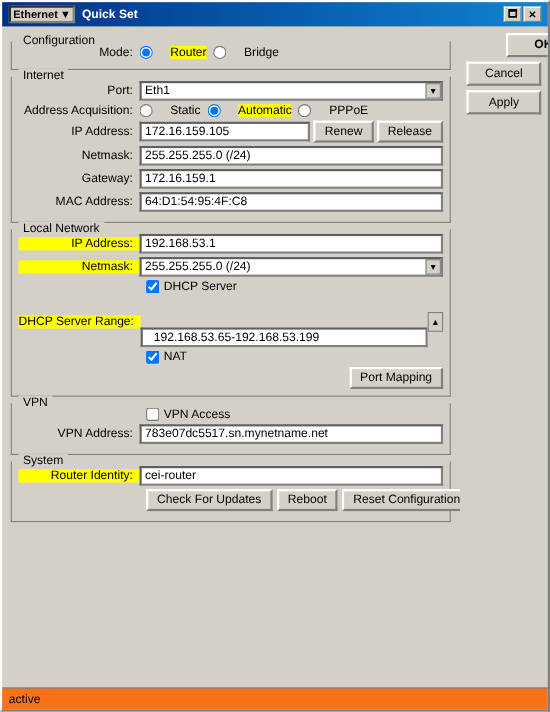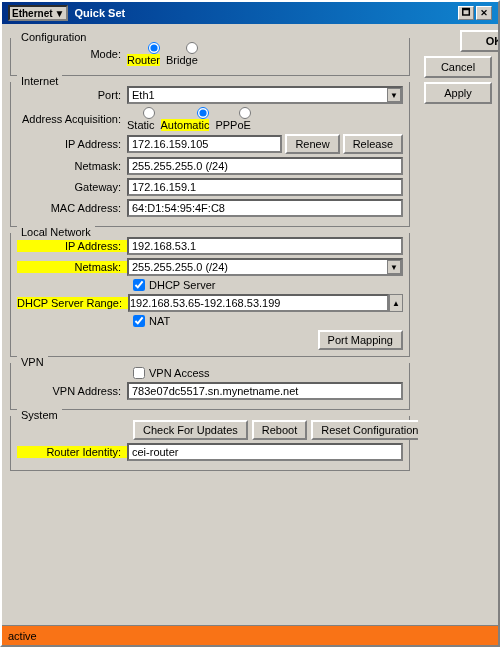--- a/index.html
+++ b/index.html
@@ -172,23 +172,22 @@
       height: 20px;
       white-space: nowrap;
     }
     .radio-group {
       display: flex;
       align-items: center;
       gap: 6px;
     }
     .radio-item {
       display: flex;
-      align-items: flex-end;
-      gap: 0;
-      flex-direction: column;
+      align-items: flex-start;
+      gap: 16px;
     }
     .radio-label {
       font-size: 11px;
     }
     .radio-label.highlight {
       background: #ffff00;
     }
     input[type="radio"] {
       width: 12px;
       height: 12px;
@@ -258,22 +257,23 @@
       align-items: center;
       flex: 1;
     }
     .dhcp-input {
       flex: 1;
       height: 18px;
       border: 2px solid #808080;
       border-top-color: #606060;
       border-left-color: #606060;
       background: white;
-      padding: 1px 0;
-      font-size: 11px;
+      padding: 1px 10px;
+      font-size: 11px;
+      margin-top: 28px;
     }
     .dhcp-arrow {
       width: 14px;
       height: 18px;
       background: #d4d0c8;
       border: 1px solid #808080;
       display: flex;
       align-items: center;
       justify-content: center;
       font-size: 8px;
@@ -423,29 +423,29 @@
 
         <div class="form-row">
           <div class="form-label">VPN Address:</div>
           <input type="text" class="text-input" value="783e07dc5517.sn.mynetname.net" style="flex: 1 1 0%;">
         </div>
       </div>
 
       <div class="section">
         <span class="section-label">System</span>
 
+        <div class="form-row">
+          <div class="form-label highlight">Router Identity:</div>
+          <input type="text" class="text-input" value="cei-router" style="flex: 1 1 0%;">
+        </div>
+
         <div class="form-row" style="padding-left:116px; gap:4px;">
           <button class="small-btn">Check For Updates</button>
           <button class="small-btn">Reboot</button>
           <button class="small-btn">Reset Configuration</button>
-        </div>
-
-        <div class="form-row">
-          <div class="form-label highlight">Router Identity:</div>
-          <input type="text" class="text-input" value="cei-router" style="flex: 1 1 0%;">
         </div>
 
       </div>
 
     </div>
 
     <div class="right-panel">
       <button class="win-btn ok">OK</button>
       <button class="win-btn">Cancel</button>
       <button class="win-btn">Apply</button>

